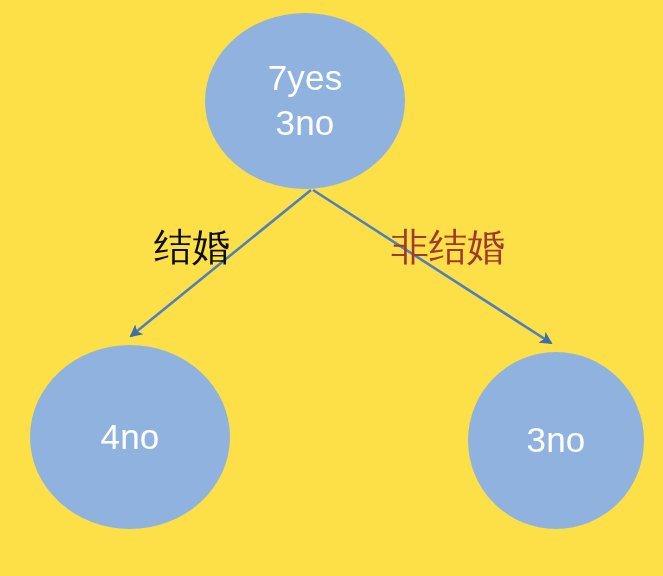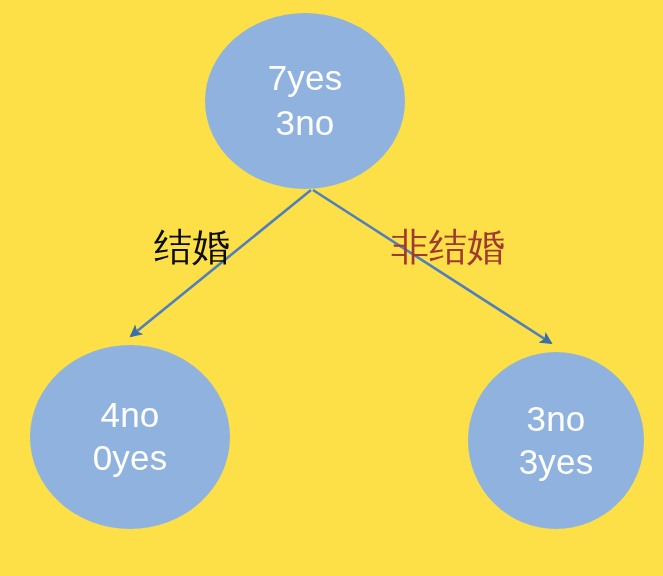--- a/index.html
+++ b/index.html
@@ -101,25 +101,23 @@
     <line x1="313" y1="190" x2="551" y2="343" stroke="#4F80BD" stroke-width="2.6" marker-end="url(#arrowhead)"></line>
   </svg>
 
   <div class="node" id="node-root">
     <span class="node-line">7yes</span>
     <span class="node-line">3no</span>
   </div>
 
   <div class="node" id="node-left">
     <span class="node-line">4no</span>
-    <span class="node-line">0yes</span>
   </div>
 
   <div class="node" id="node-right">
     <span class="node-line">3no</span>
-    <span class="node-line">3yes</span>
   </div>
 
   <div class="edge-label" id="edge-label-right">非结婚</div>
 
   <div class="edge-label" id="edge-label-left">结婚</div>
 
 </div>
 
 </body></html>

